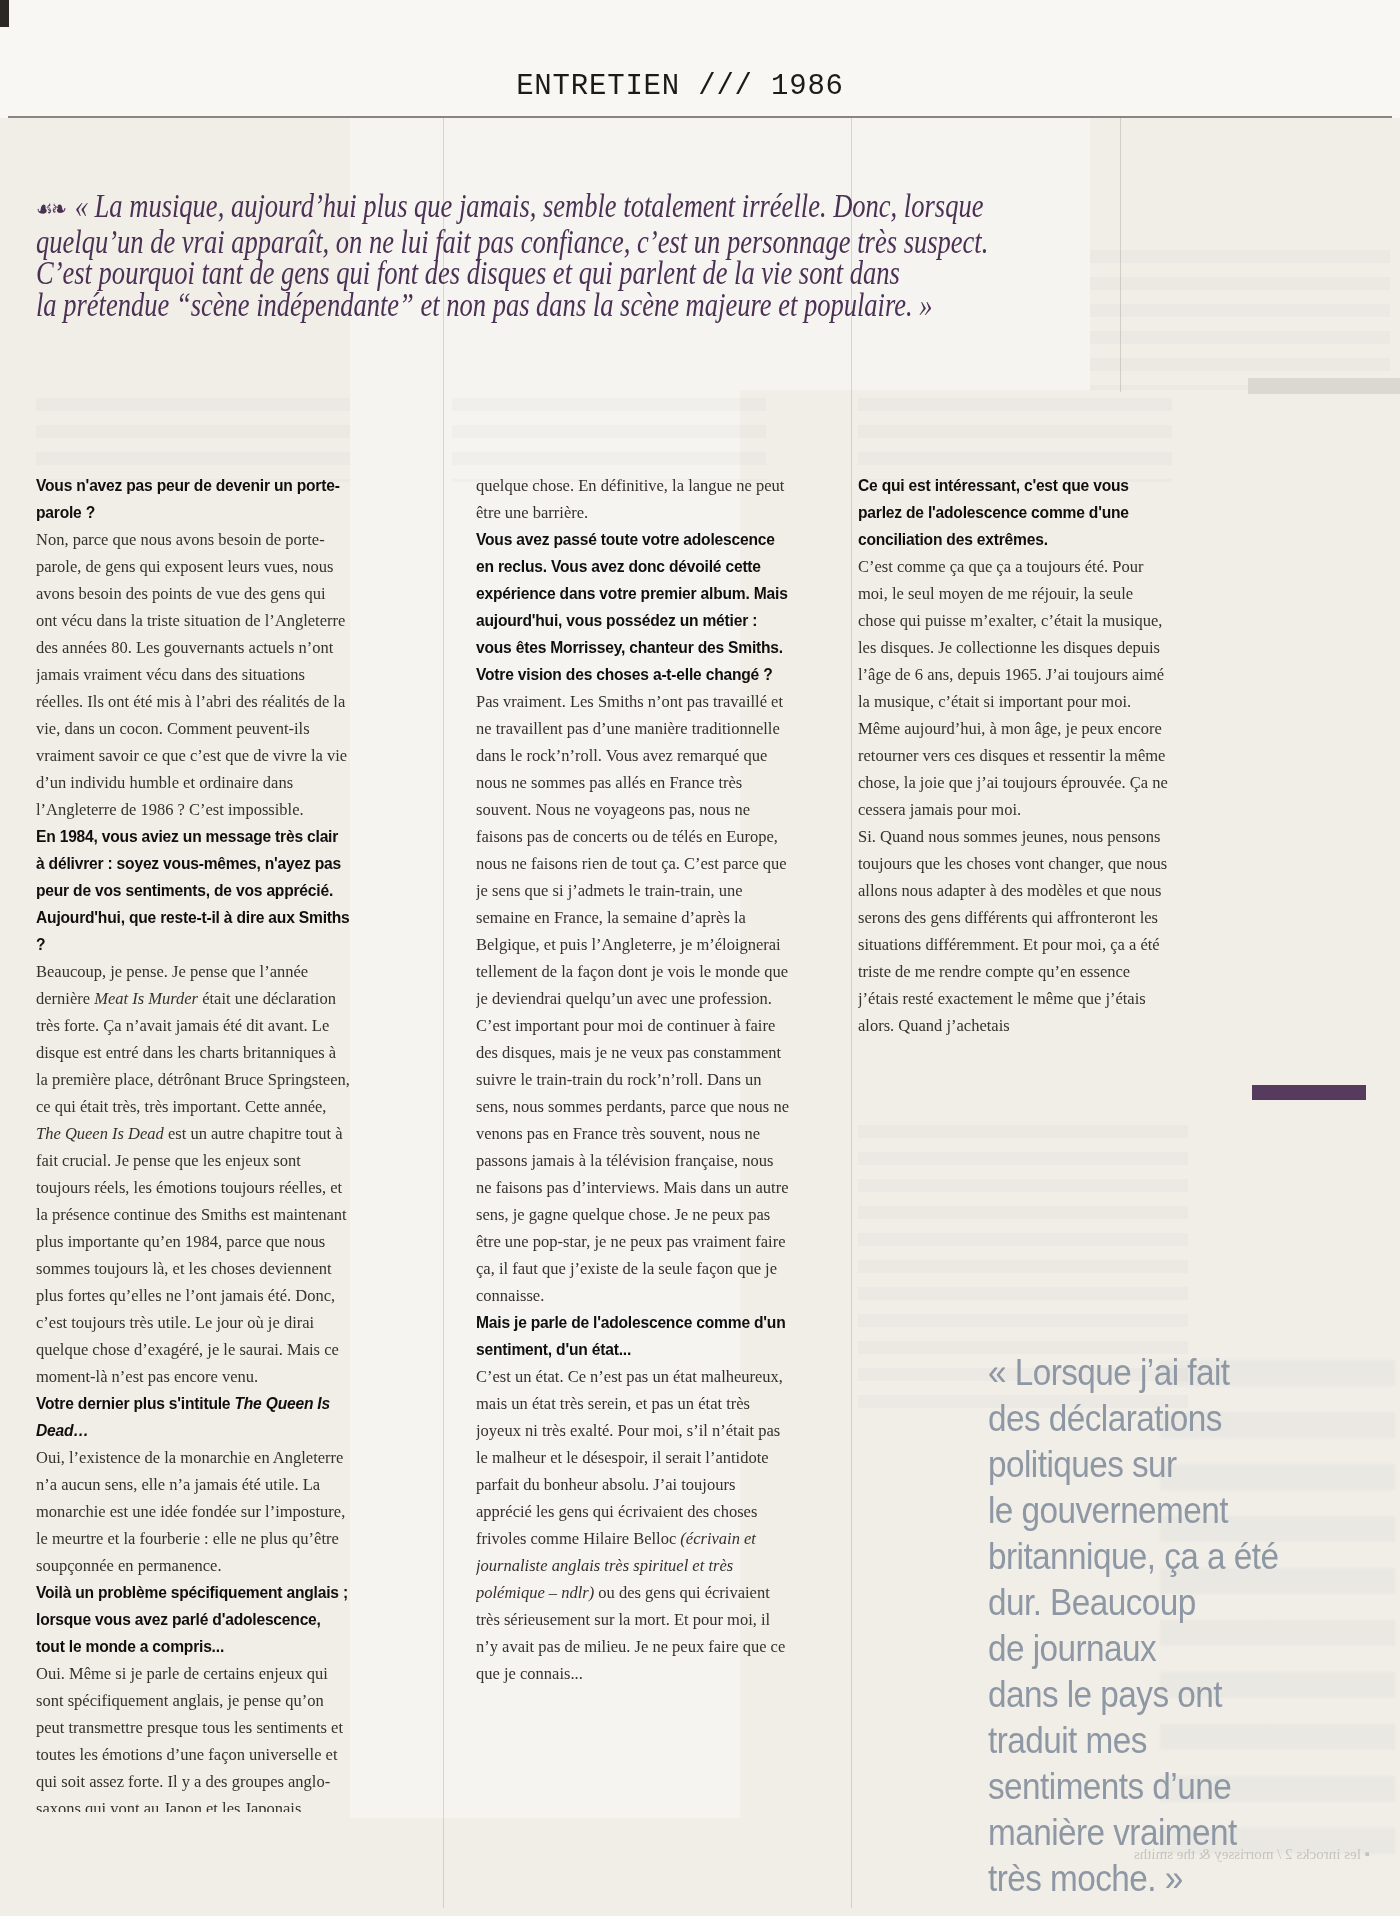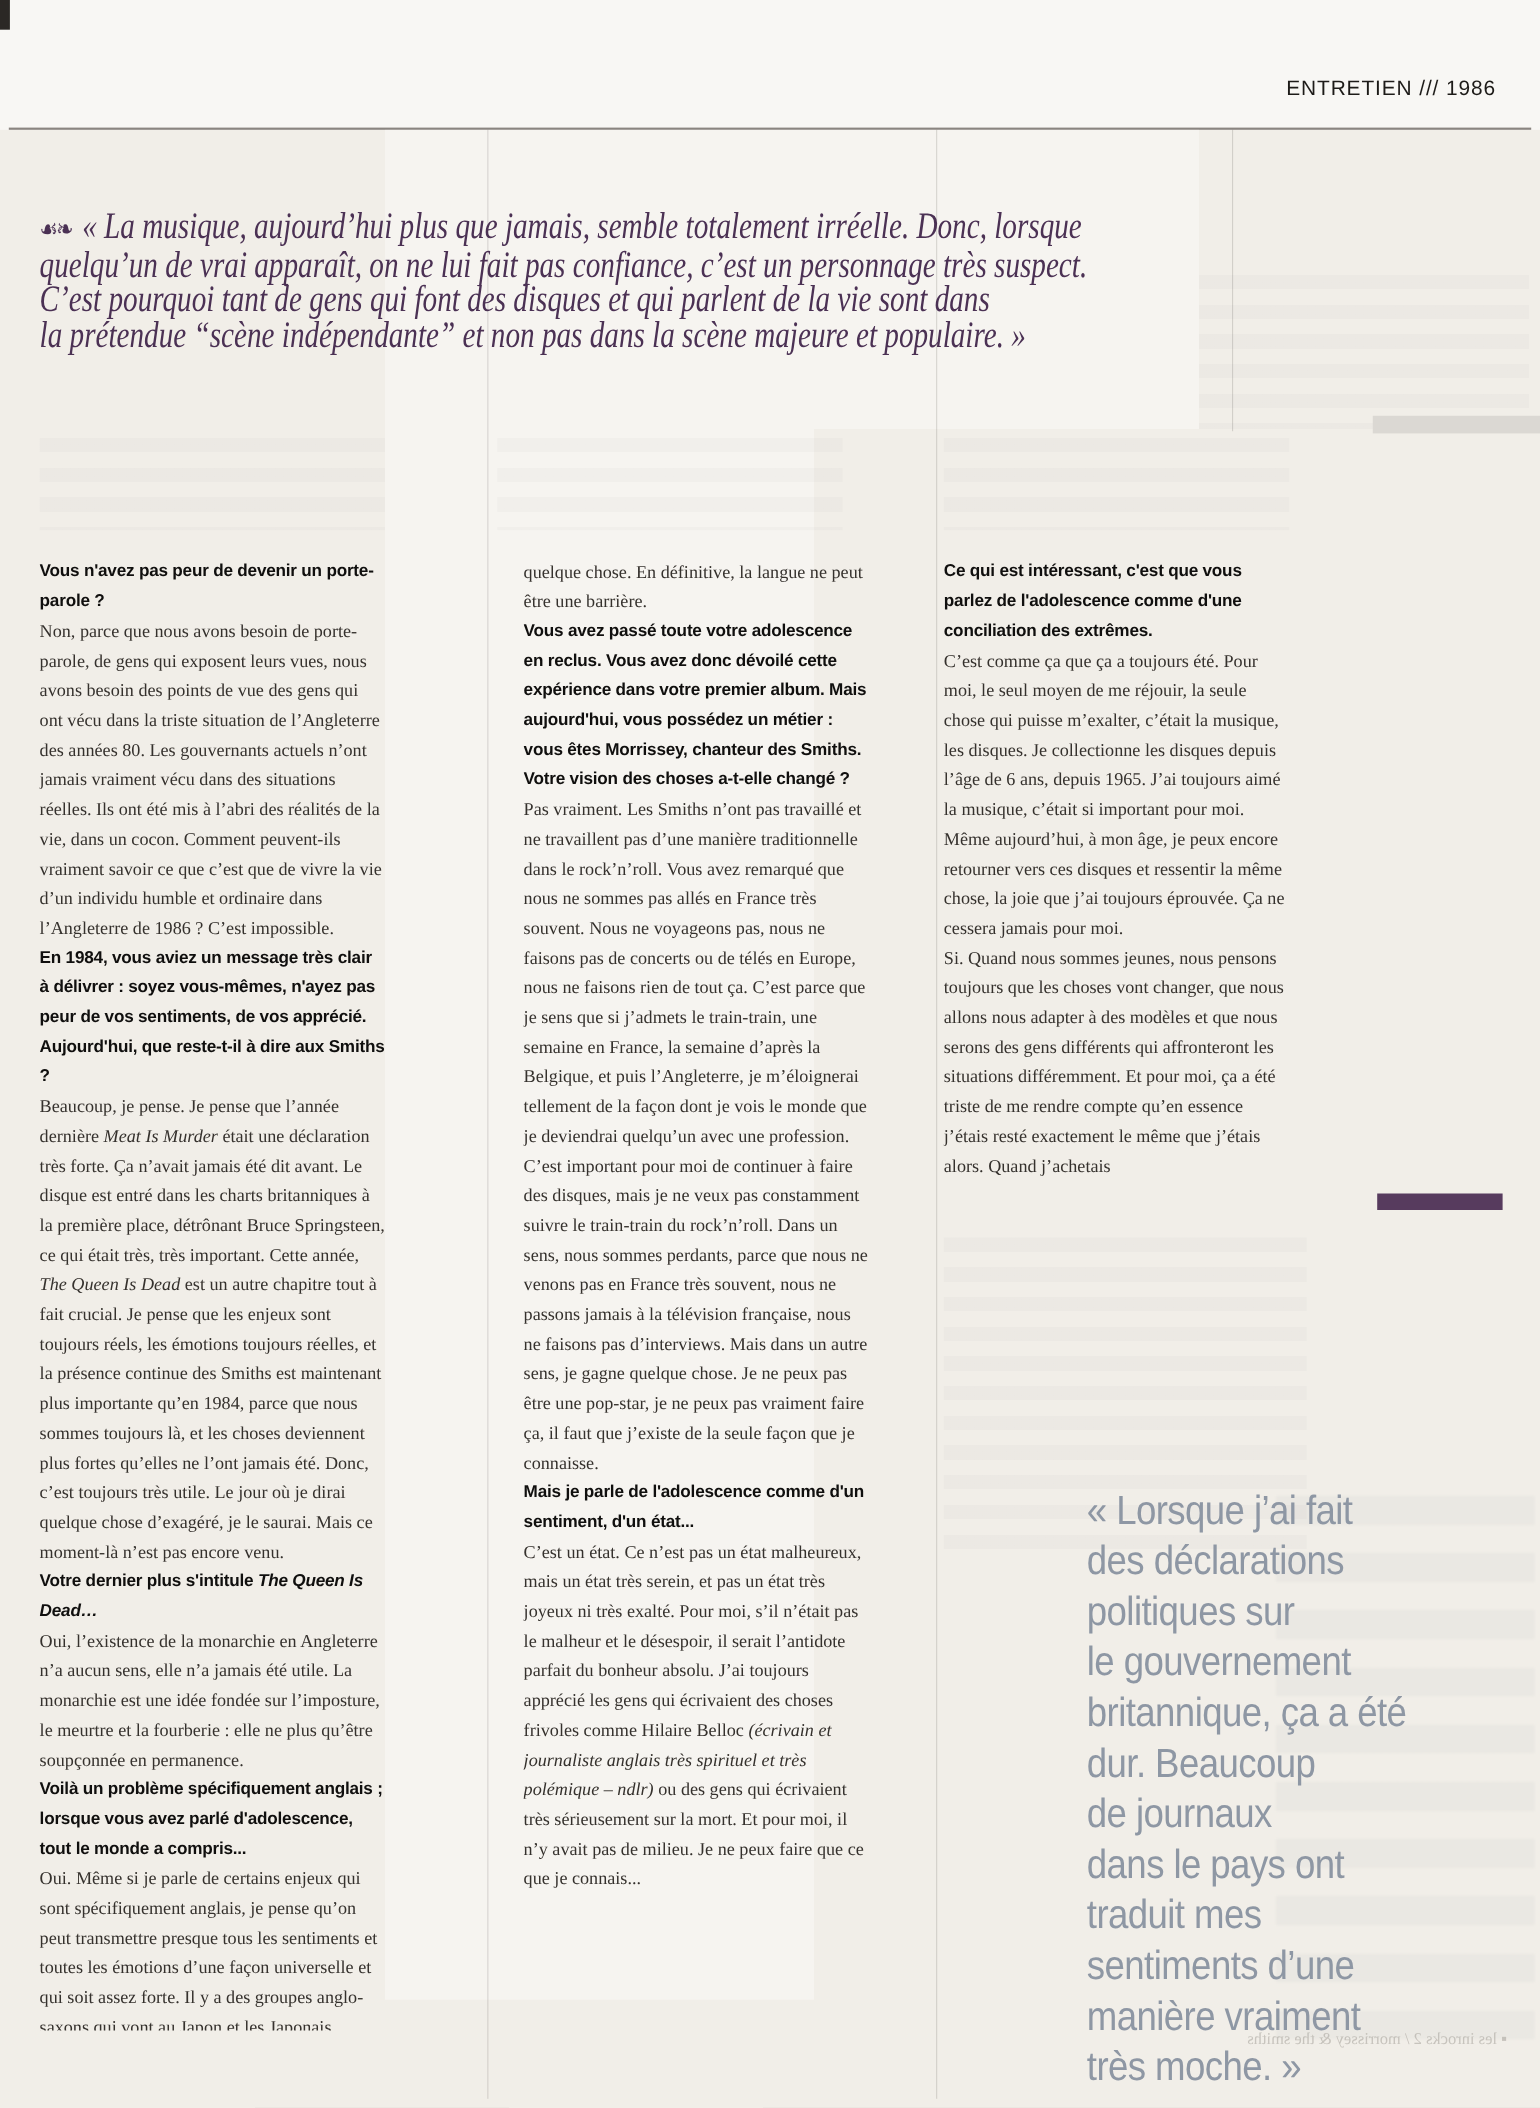--- a/index.html
+++ b/index.html
@@ -1,31 +1,31 @@
 <!DOCTYPE html>
 <html><head>
 <meta charset="utf-8">
 <style>
   html,body{margin:0;padding:0;background:#e7e4de;}
   .page{position:relative;width:1400px;height:1916px;background:#f1eee8;overflow:hidden;
         font-family:"Liberation Serif",serif;}
   .top-band{position:absolute;left:0;top:0;width:1400px;height:118px;background:#f8f7f4;}
   .corner-mark{position:absolute;left:0;top:0;width:9px;height:27px;background:#2b2825;}
-  .header-title{position:absolute;left:0;top:70px;width:1360px;text-align:right;
-        font-family:Liberation Sans, sans-serif;font-size:19px;letter-spacing:.8px;color:#1d1b18;}
+  .header-title{position:absolute;left:0;top:70px;width:1360px;text-align:center;
+        font-family:Liberation Mono, monospace;font-size:29px;letter-spacing:.8px;color:#1d1b18;}
   .header-rule{position:absolute;left:8px;top:116px;width:1384px;height:2px;background:#8a8580;}
   .vrule{position:absolute;width:1px;background:rgba(90,85,80,.20);}
   .patch{position:absolute;background:rgba(255,255,255,.34);}
   
   .lead-quote{position:absolute;left:36px;top:190px;transform:scaleX(.78);transform-origin:left top;
         font-family:"Liberation Serif",serif;font-style:italic;font-size:34px;line-height:31.5px;
         color:#4b3154;white-space:nowrap;}
   .lead-quote .ornament{font-style:normal;font-size:24px;letter-spacing:-2px;margin-right:12px;color:#4b3154;}
   
-  .col{position:absolute;top:506px;width:314px;overflow:hidden;}
+  .col{position:absolute;top:472px;width:314px;overflow:hidden;}
   .col p{margin:0;line-height:27px;}
   .col p.a{font-family:"Liberation Serif",serif;font-size:16.5px;color:#35312d;}
   .col p.q{font-family:"Liberation Sans",sans-serif;font-weight:700;font-size:15.6px;
         letter-spacing:-.2px;color:#100f0e;}
   .it{font-style:italic;}
   
   .side-quote{position:absolute;left:988px;top:1350px;transform:scaleX(.9);transform-origin:left top;
         font-family:"Liberation Sans",sans-serif;font-size:37px;line-height:46px;
         letter-spacing:-.6px;color:#8e97a4;white-space:nowrap;}
   .purple-bar{position:absolute;left:1252px;top:1085px;width:114px;height:15px;background:#573b5e;}

